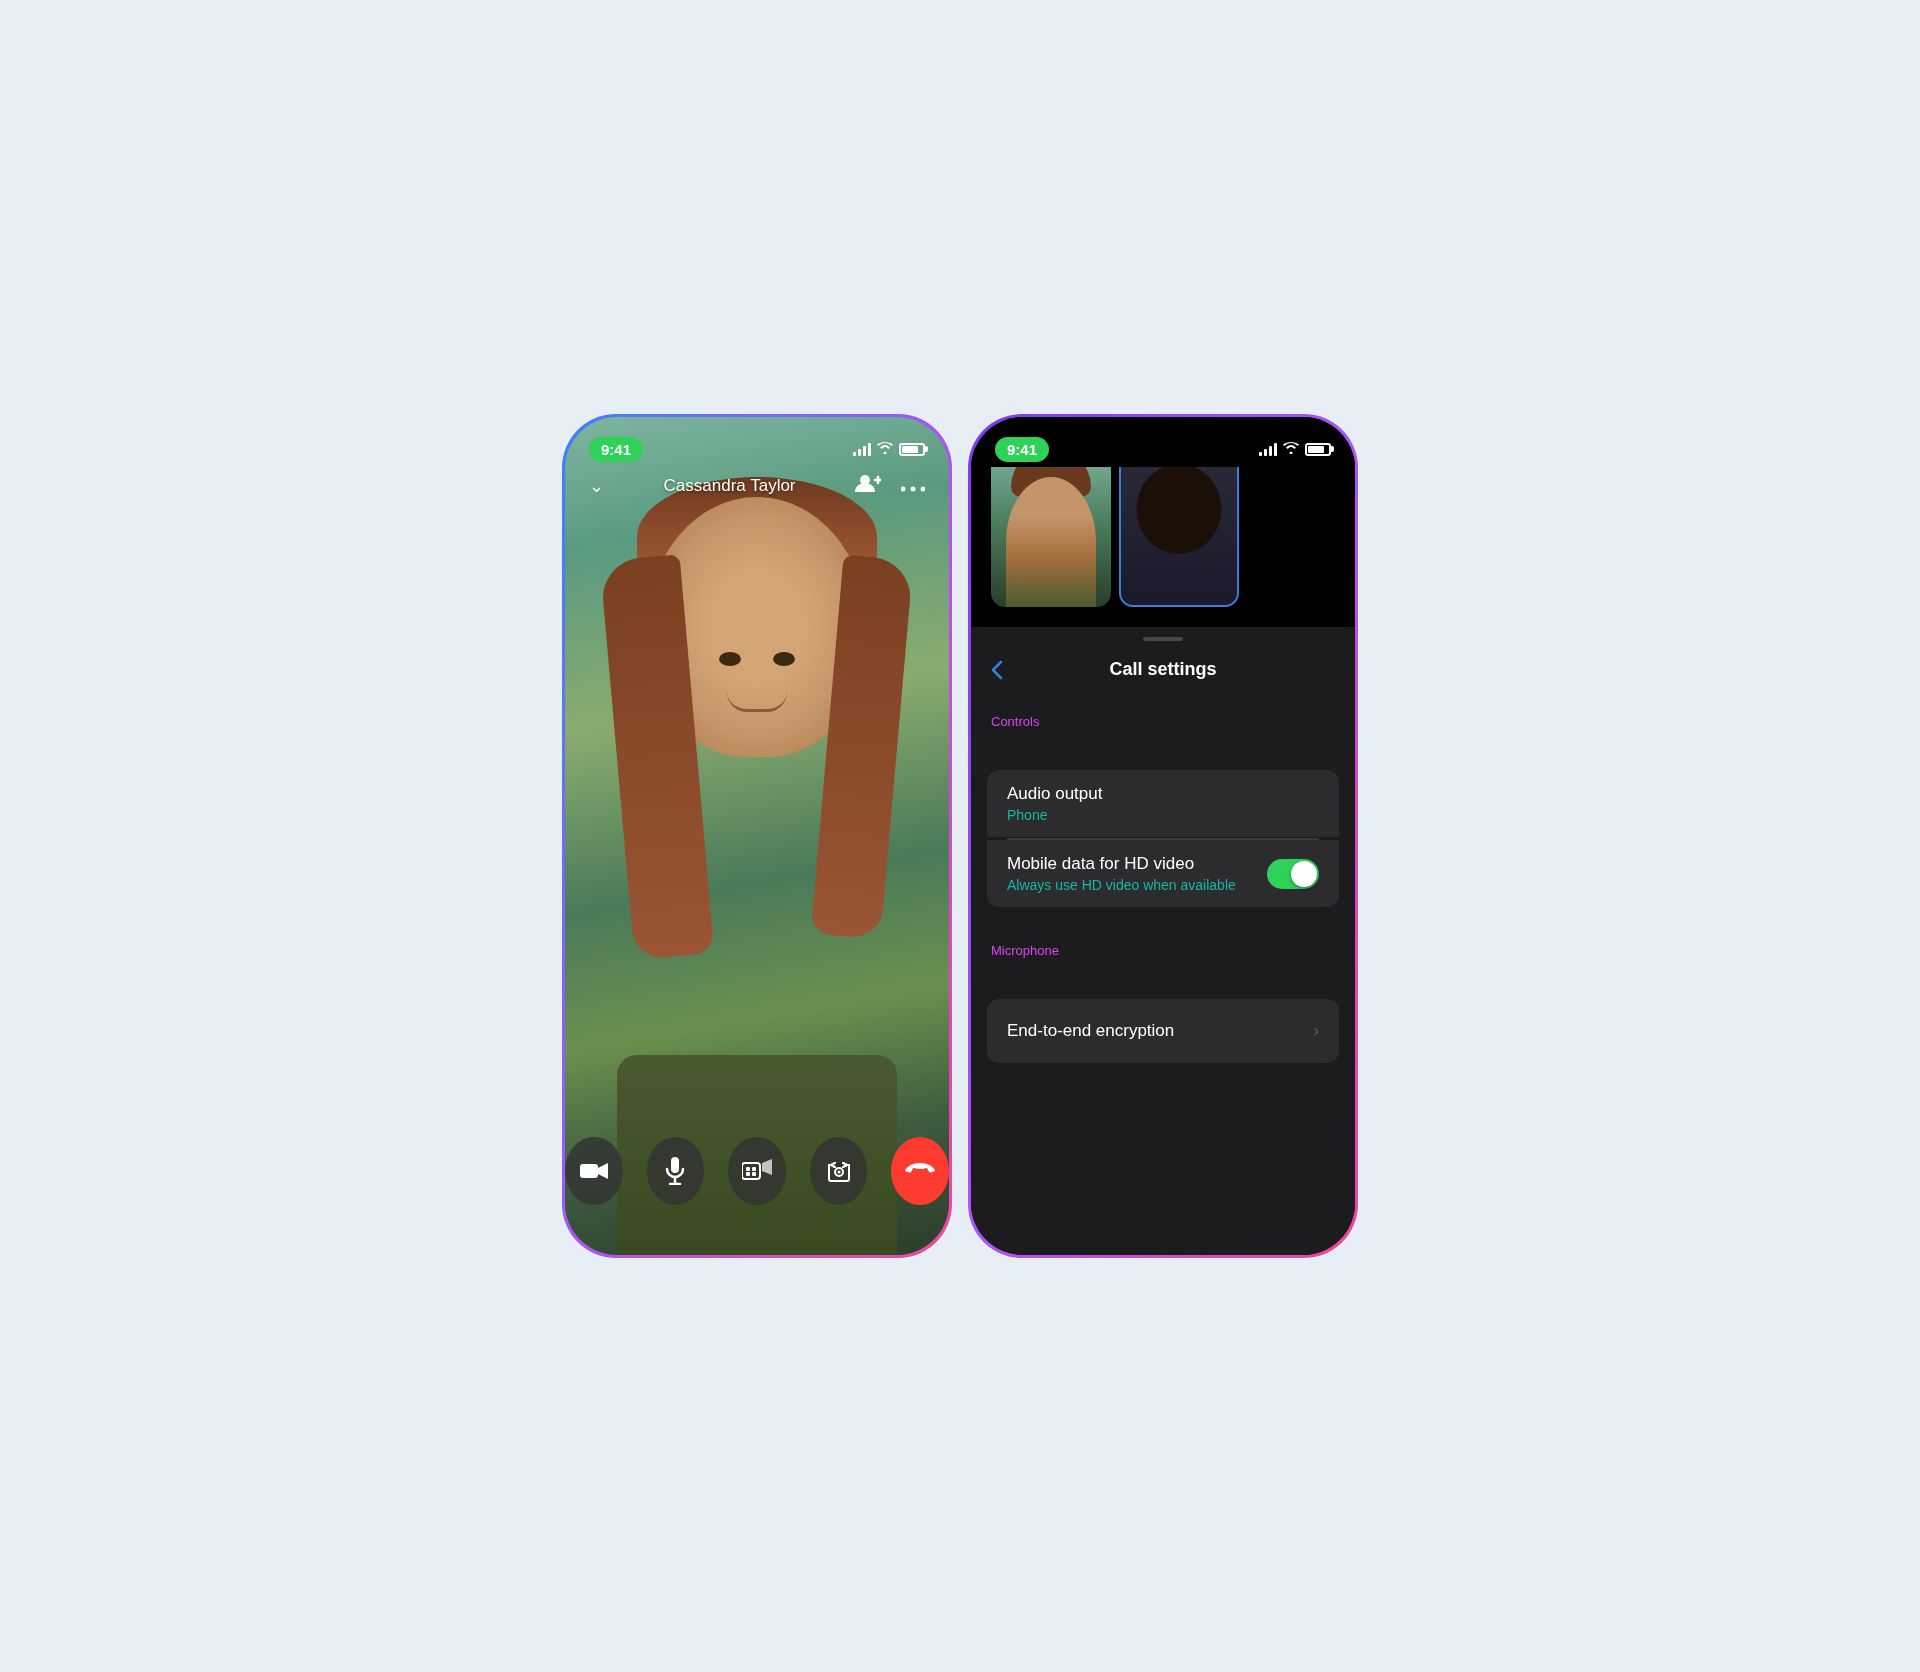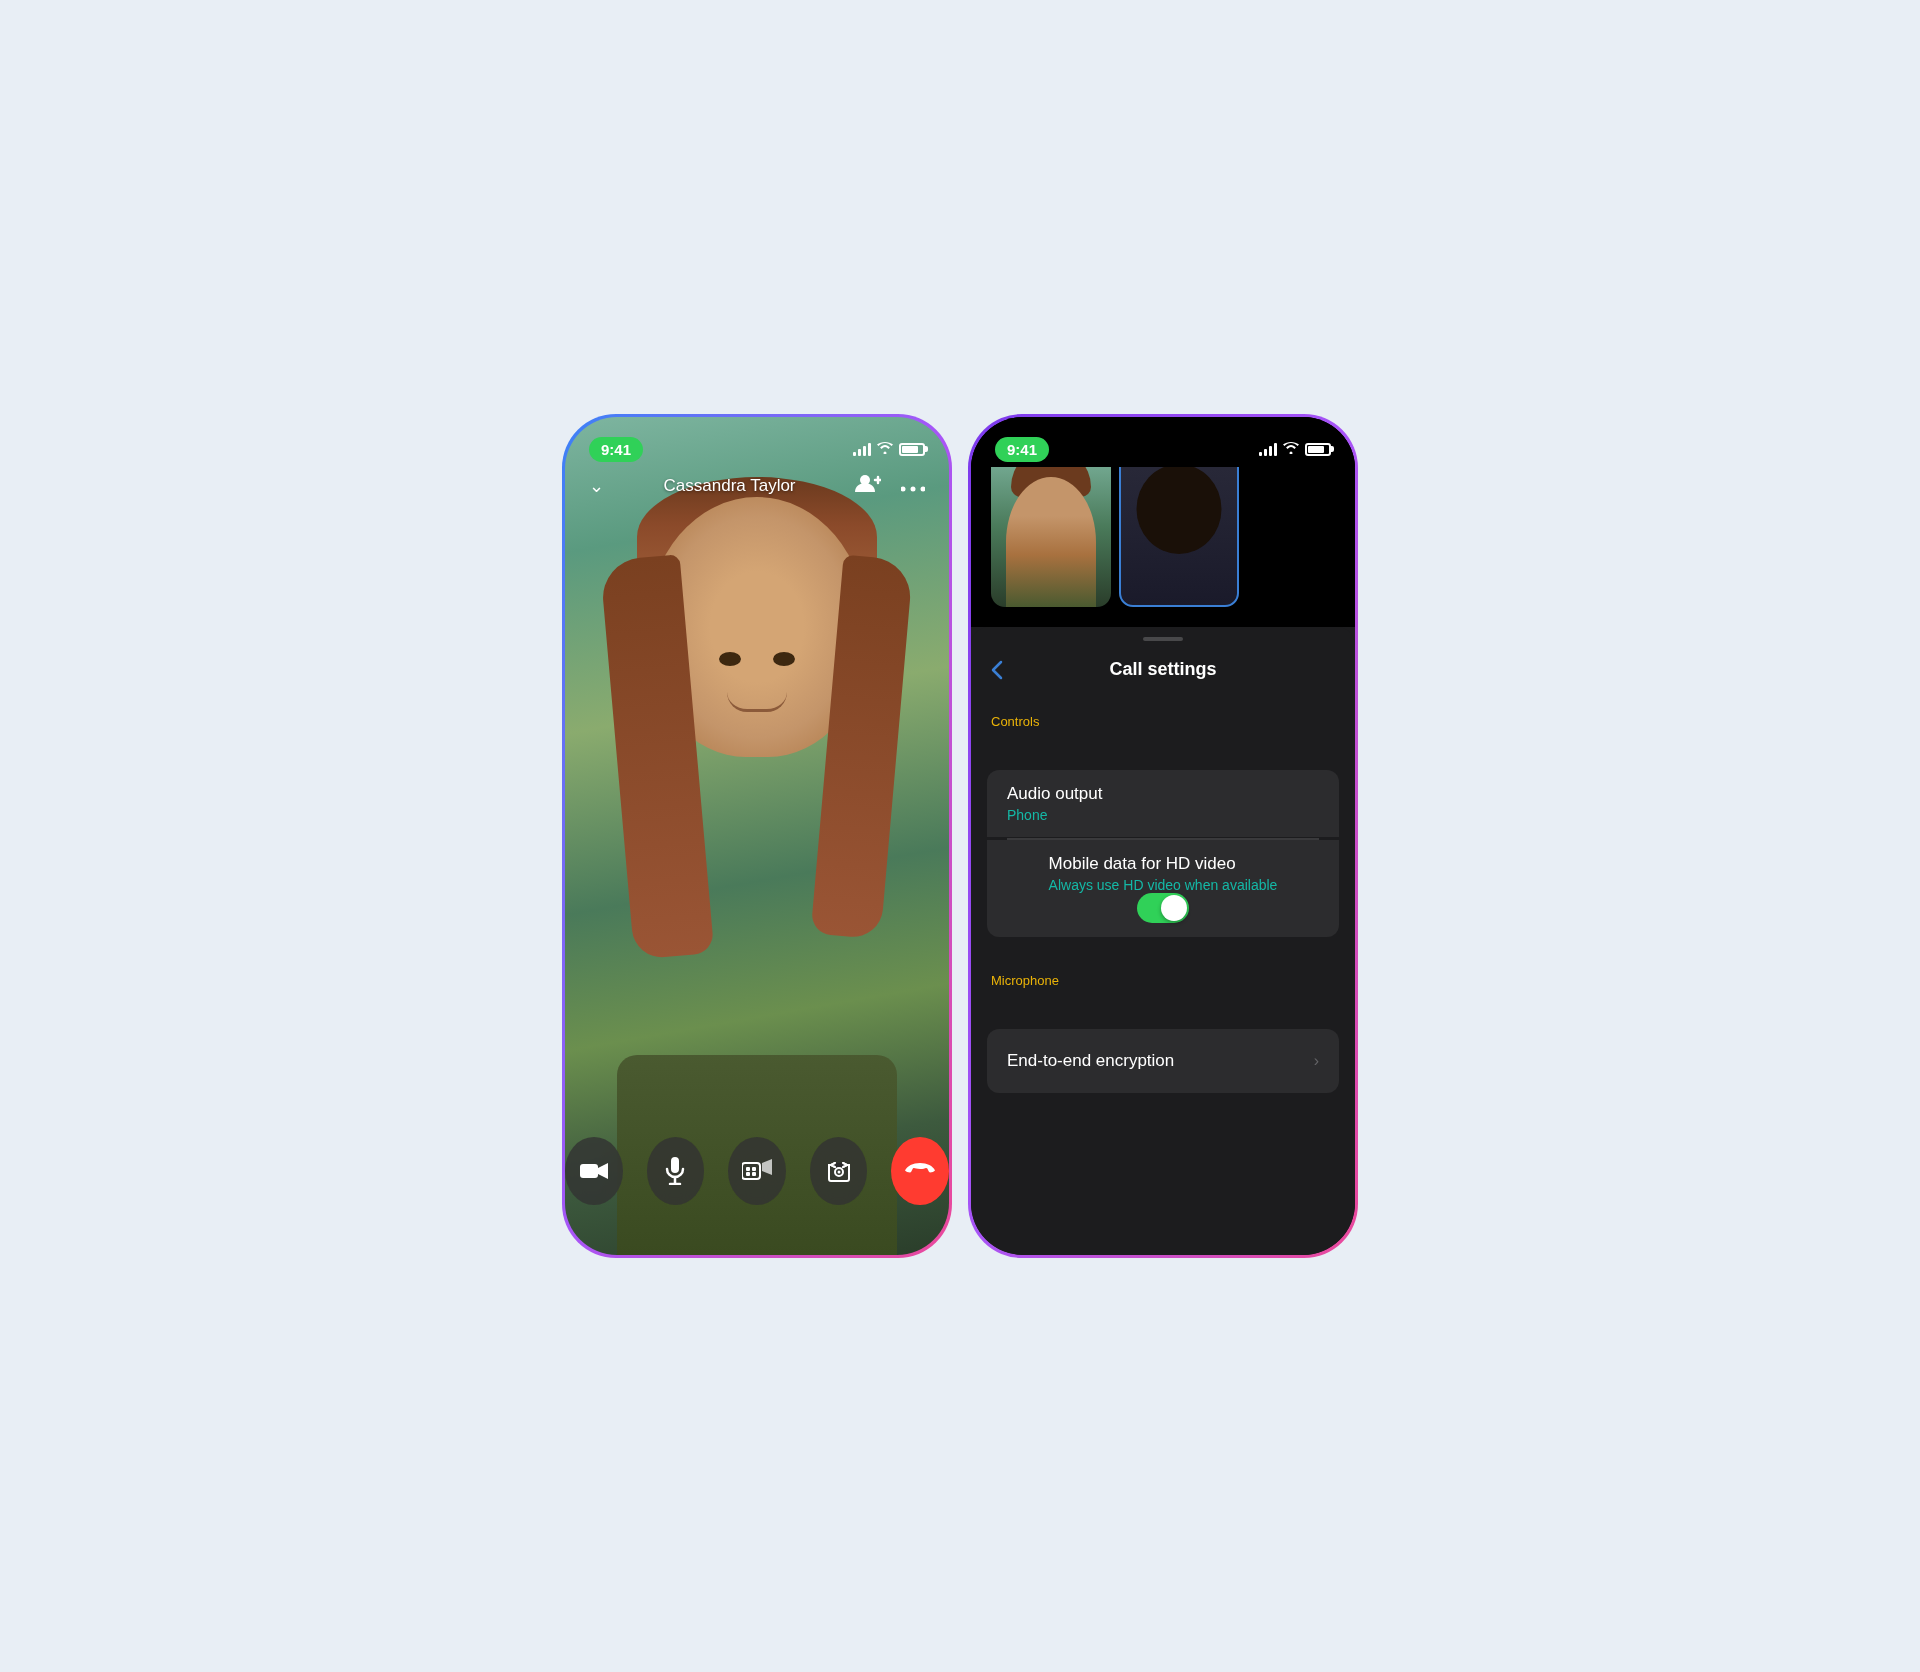--- a/index.html
+++ b/index.html
@@ -421,21 +421,21 @@
 
     .settings-title {
       color: white;
       font-size: 18px;
       font-weight: 600;
     }
 
     
     .section-label {
       padding: 16px 20px 8px;
-      color: #eab308;
+      color: #d946ef;
       font-size: 13px;
       font-weight: 400;
       text-transform: none;
       letter-spacing: 0;
     }
 
     
     .settings-row {
       background: #2c2c2e;
       margin: 0 0 1px 0;
@@ -716,21 +716,21 @@
             <div class="settings-row" style="border-radius:12px 12px 0 0;">
               <div class="row-left">
                 <span class="row-title">Audio output</span>
                 <span class="row-subtitle">Phone</span>
               </div>
             </div>
             <div class="row-divider"></div>
 
             <div class="row-divider"></div>
 
-            <div class="settings-row" style="border-radius:0 0 12px 12px;flex-direction:column;">
+            <div class="settings-row" style="border-radius:0 0 12px 12px;">
               <div class="row-left">
                 <span class="row-title">Mobile data for HD video</span>
                 <span class="row-subtitle">Always use HD video when available</span>
               </div>
               <div class="row-right">
                 <div class="toggle">
                   <div class="toggle-knob"></div>
                 </div>
               </div>
             </div>

